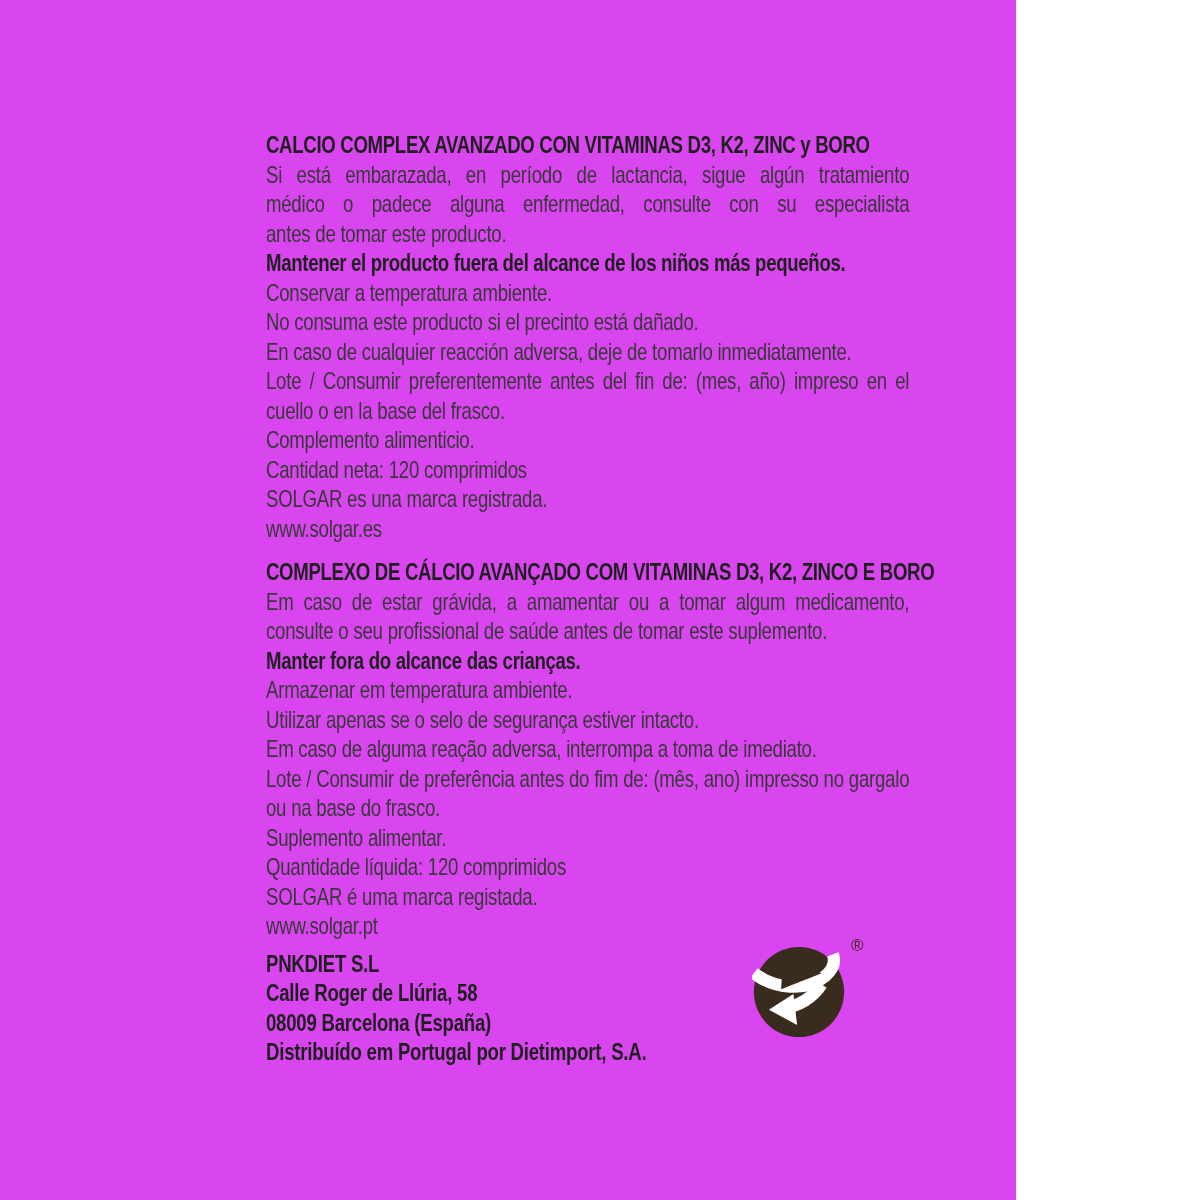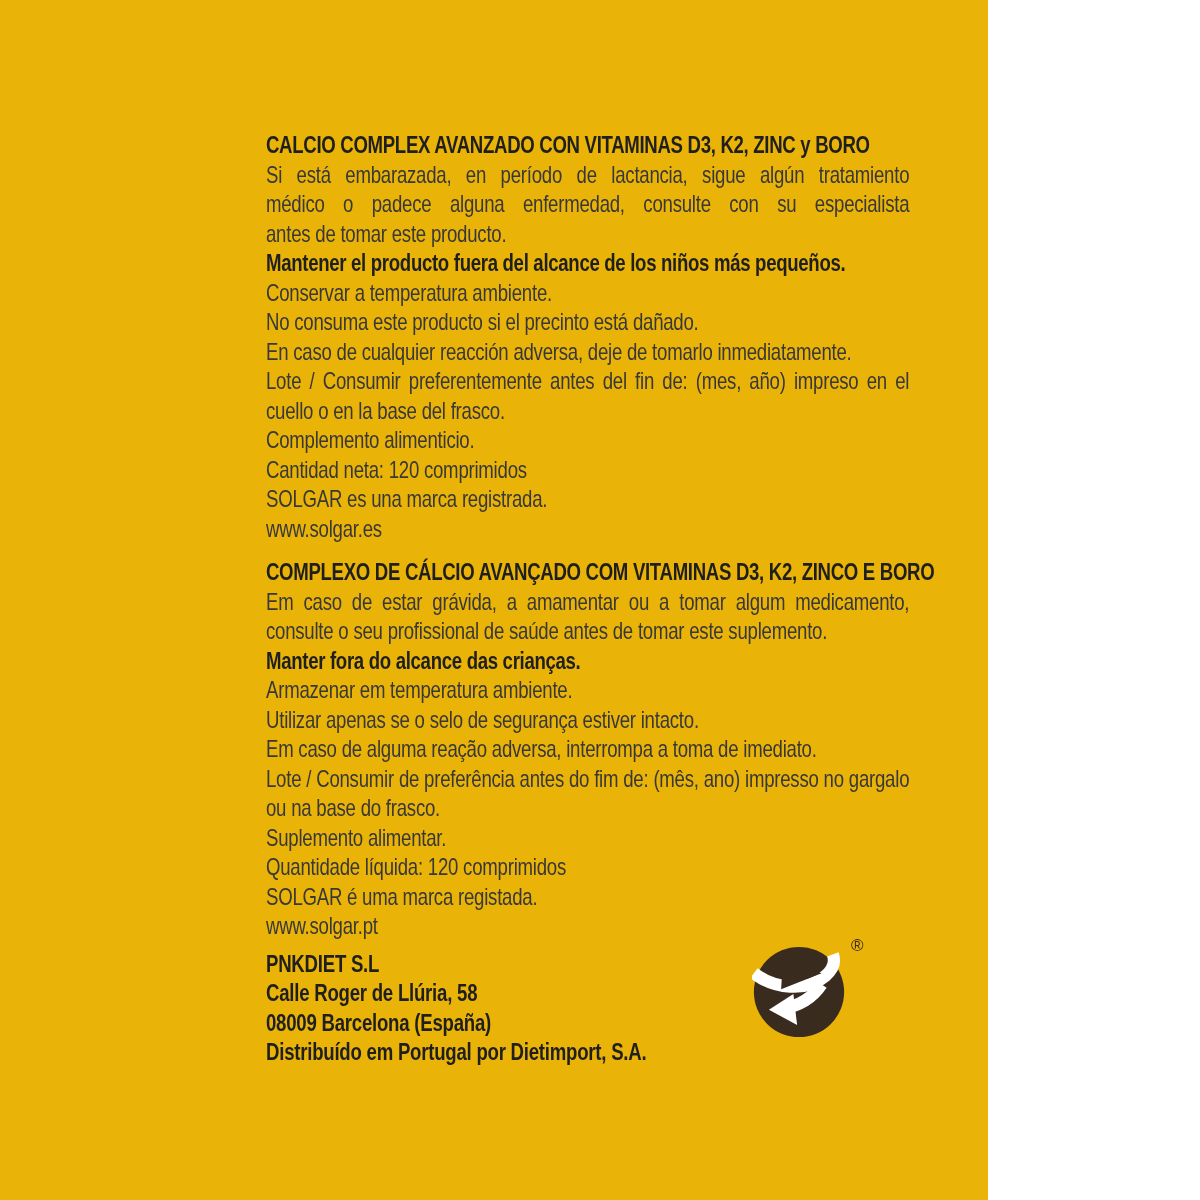--- a/index.html
+++ b/index.html
@@ -4,23 +4,24 @@
 <style>
   html, body {
     margin: 0;
     padding: 0;
     background: #ffffff;
   }
   .page {
     position: relative;
     width: 988px;
     height: 1200px;
-    background: #eab308;
+    background: #d946ef;
     overflow: hidden;
     font-family: "Liberation Sans", sans-serif;
+    padding-left: 28px;
   }
   .label-text {
     position: absolute;
     left: 266px;
     top: 130px;
     width: 830px;
     transform: scaleX(0.775);
     transform-origin: 0 0;
     color: #383838;
     font-size: 24px;

